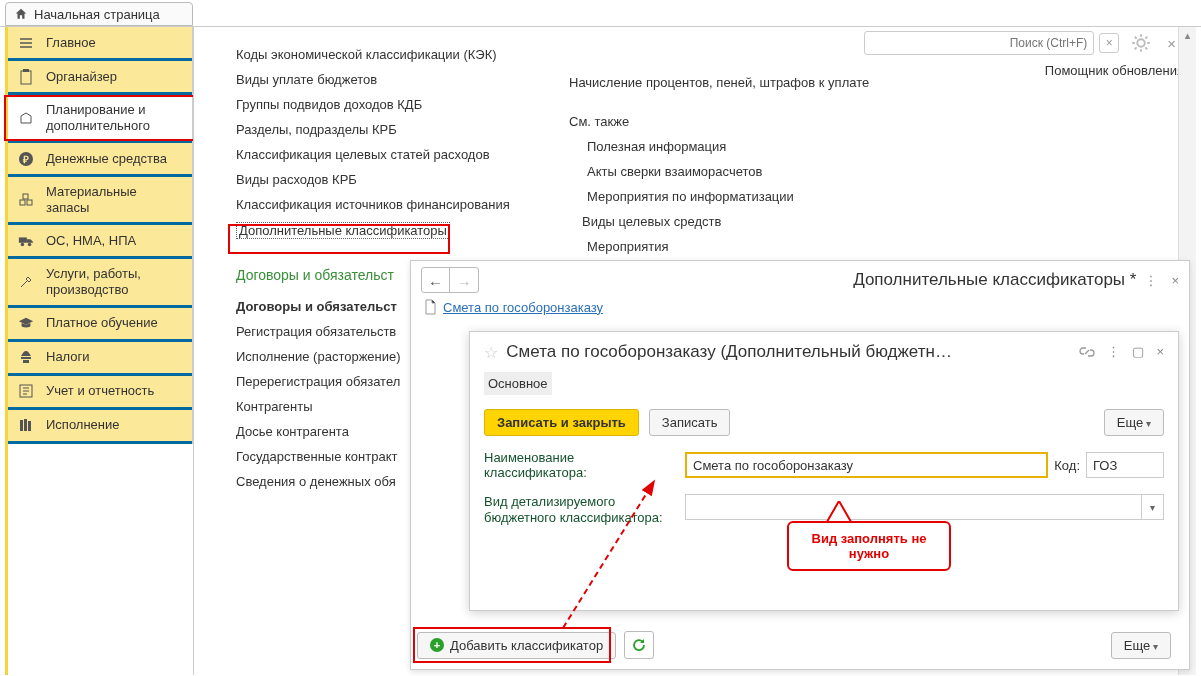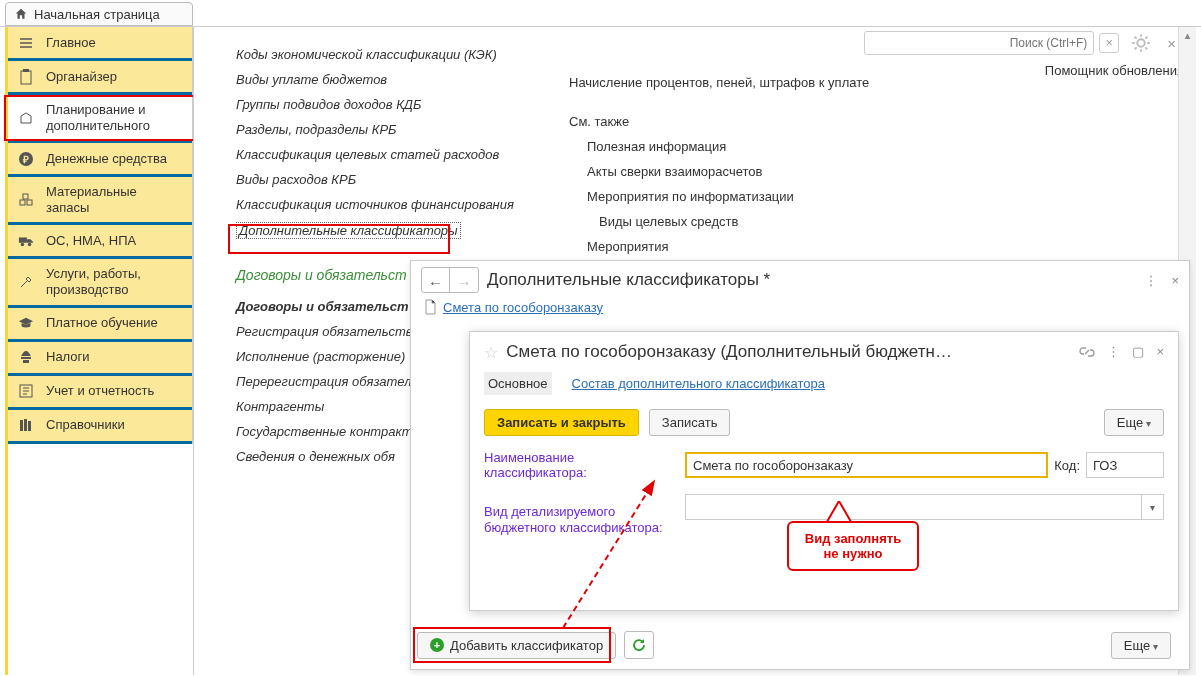--- a/index.html
+++ b/index.html
@@ -163,21 +163,21 @@
   .nav-arrows .ab {
     width: 28px; height: 24px;
     display: flex; align-items: center; justify-content: center;
     border-right: 1px solid #bbb;
     color: #555; font-size: 15px;
     cursor: pointer;
   }
   .nav-arrows .ab:last-child { border-right: none; color: #bbb;}
   .win1-title {
     flex: 1;
-    text-align: left;
+    text-align: right;
     font-size: 17px;
     color: #333;
   }
   .win1-actions { display: flex; gap: 14px; color: #888;}
   .win1-bcrumb {
     display: flex; align-items: center; gap: 6px;
     padding: 0 12px 8px 12px;
     font-size: 13px;
   }
   .doc-icon { color: #888; }
@@ -238,22 +238,22 @@
   }
   .btn-more::after {
     content: " ▾"; color: #666; font-size: 10px;
   }
   .spacer { flex: 1; }
   .form-row {
     display: flex; align-items: center;
     margin-top: 14px;
     gap: 6px;
   }
-  .form-label { width: 195px; color: #6d28d9;}
-  .form-label.mline { line-height: 1.25; margin-top: 10px; }
+  .form-label { width: 195px; color: #14532d;}
+  .form-label.mline { line-height: 1.25; }
   .input-hl {
     border: 2px solid #e7b200;
     background: #fff;
     height: 26px;
     padding: 0 6px;
     flex: 1;
     display: flex; align-items: center;
   }
   .input-plain {
     border: 1px solid #ccc;
@@ -273,21 +273,21 @@
     width: 22px; height: 100%;
     border-left: 1px solid #ccc;
     display: flex; align-items: center; justify-content: center;
     color: #666; font-size: 10px;
   }
 
   
   .callout {
     position: absolute;
     left: 376px; top: 260px;
-    width: 132px;
+    width: 164px;
     border: 2px solid #e30000;
     border-radius: 6px;
     padding: 8px 10px;
     text-align: center;
     color: #e30000;
     font-weight: bold;
     background: #fff;
   }
   .callout-tail-svg {
     position: absolute;
@@ -443,21 +443,21 @@
     <span class="sidebar-label">Учет и отчетность</span>
   </div>
   <div class="sidebar-item">
     <span class="sidebar-icon">
         <svg width="16" height="16" viewBox="0 0 16 16">
           <rect x="2" y="3" width="3" height="11" fill="#555"></rect>
           <rect x="6" y="2" width="3" height="12" fill="#555"></rect>
           <rect x="10" y="4" width="3" height="10" fill="#555"></rect>
         </svg>
       </span>
-    <span class="sidebar-label">Справочники</span>
+    <span class="sidebar-label">Исполнение</span>
   </div>
 </div>
 
 <div class="sb-hl" style="left:4px; top:95px; width:192px; height:46px;"></div>
 
 <div class="content">
 
   <div class="topbar">
     <div class="searchbox">
       <input placeholder="Поиск (Ctrl+F)" style="">
@@ -469,47 +469,48 @@
           <path stroke="#bbb" stroke-width="1.5" d="M8 1v2M8 13v2M1 8h2M13 8h2M3 3l1.5 1.5M11.5 11.5L13 13M13 3l-1.5 1.5M4.5 11.5L3 13"></path>
         </svg>
     </span>
     <span class="close-top">×</span>
   </div>
 
   <div class="helper-trunc">Помощник обновления</div>
 
   <div class="links-area">
 
-    <div class="links-col" style="left:22px; top:0;font-style:italic;">
+    <div class="links-col" style="left:22px; top:0;">
       <span class="link">Коды экономической классификации (КЭК)</span>
       <span class="link">Виды уплате бюджетов</span>
       <span class="link">Группы подвидов доходов КДБ</span>
       <span class="link">Разделы, подразделы КРБ</span>
       <span class="link">Классификация целевых статей расходов</span>
       <span class="link">Виды расходов КРБ</span>
       <span class="link">Классификация источников финансирования</span>
       <span class="link"><span class="highlight-dotted">Дополнительные классификаторы</span></span>
 
       <span class="section-head">Договоры и обязательст</span>
       <span class="link" style="font-weight:bold">Договоры и обязательст</span>
       <span class="link">Регистрация обязательств</span>
       <span class="link">Исполнение (расторжение)</span>
       <span class="link">Перерегистрация обязател</span>
       <span class="link">Контрагенты</span>
+      <span class="link">Досье контрагента</span>
       <span class="link">Государственные контракт</span>
       <span class="link">Сведения о денежных обя</span>
     </div>
 
     <div class="links-col" style="left:355px; top:28px;">
       <span class="link">Начисление процентов, пеней, штрафов к уплате</span>
       <span style="margin-top:14px;color:#333;">См. также</span>
       <span class="link" style="margin-left:18px">Полезная информация</span>
       <span class="link" style="margin-left:18px">Акты сверки взаиморасчетов</span>
       <span class="link" style="margin-left:18px">Мероприятия по информатизации</span>
-      <span class="link" style="margin-left:30px">Виды целевых средств</span>
+      <span class="link" style="margin-left:13px">Виды целевых средств</span>
       <span class="link" style="margin-left:18px">Мероприятия</span>
     </div>
   </div>
 
   <div class="red-box" style="left:34px; top:197px; width:222px; height:30px;"></div>
 
   <div class="scroll-right">
     <div class="carets up">▴</div>
     <div class="carets down">▾</div>
   </div>
@@ -547,21 +548,20 @@
               <path fill="none" stroke="#999" stroke-width="1.3" d="M6 10l4-4M7 4h-3a3 3 0 000 6h1M9 12h3a3 3 0 000-6h-1"></path>
             </svg>
           </span>
         <span>⋮</span>
         <span>▢</span>
         <span>×</span>
       </div>
     </div>
     <div class="tabs">
       <div class="tab active">Основное</div>
-      <div class="tab link">Состав дополнительного классификатора</div>
     </div>
     <div class="toolbar-row">
       <div class="btn btn-primary">Записать и закрыть</div>
       <div class="btn">Записать</div>
       <div class="spacer"></div>
       <div class="btn btn-more">Еще</div>
     </div>
     <div class="form-row">
       <div class="form-label">Наименование классификатора:</div>
       <div class="input-hl">

